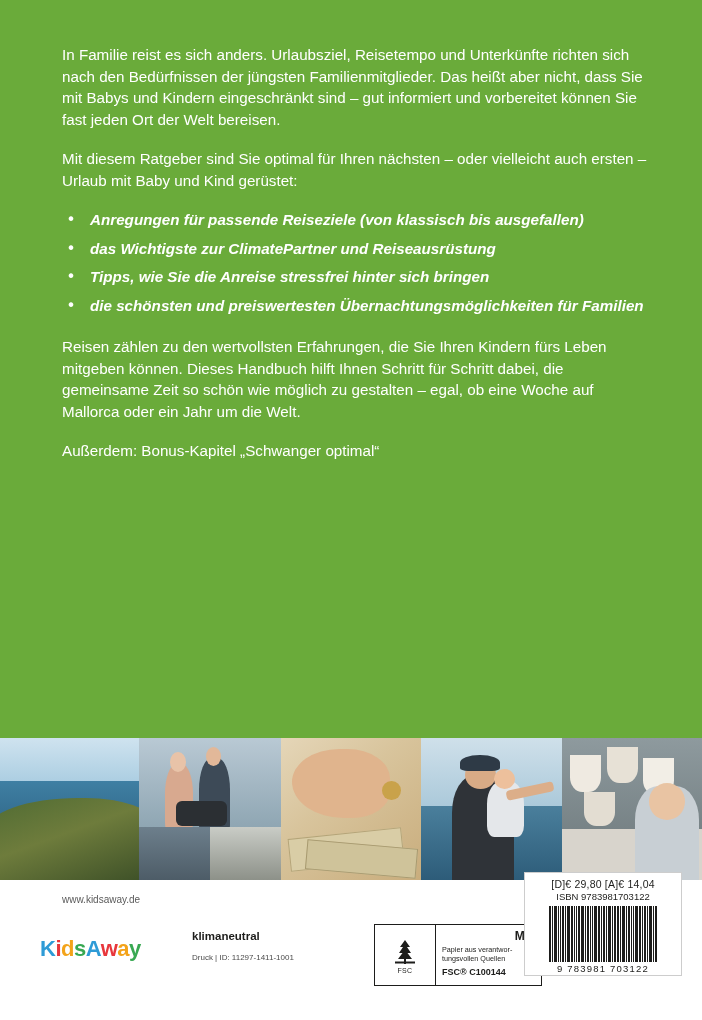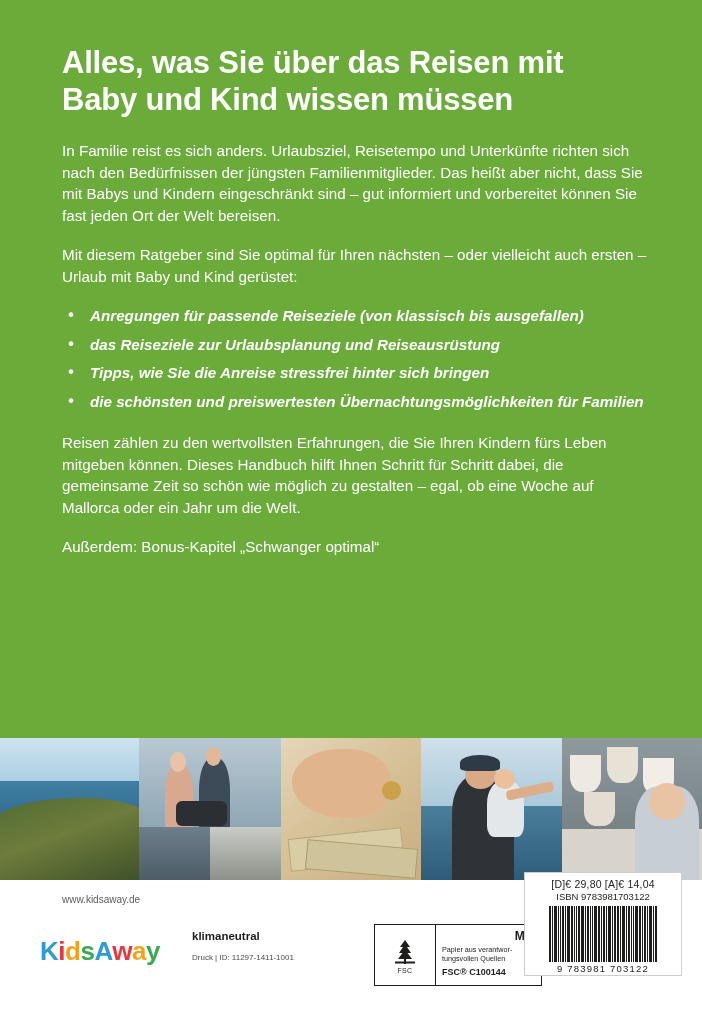--- a/index.html
+++ b/index.html
@@ -181,21 +181,21 @@
     left: 62px;
     top: 14px;
     font-size: 10px;
     color: #5a5a5a;
   }
   
   .kidsaway {
     position: absolute;
     left: 40px;
     top: 56px;
-    font-size: 26px;
+    font-size: 22px;
     font-weight: bold;
     letter-spacing: -0.5px;
     white-space: nowrap;
   }
   .kidsaway span:nth-child(1){ color:#2e9bd6; }
   .kidsaway span:nth-child(2){ color:#e8373c; }
   .kidsaway span:nth-child(3){ color:#f3a31a; }
   .kidsaway span:nth-child(4){ color:#38a852; }
   .kidsaway span:nth-child(5){ color:#2e9bd6; }
   .kidsaway span:nth-child(6){ color:#e8373c; }
@@ -311,31 +311,27 @@
     margin-top: 1px;
     color: #1d1d1b;
   }
 </style>
 </head>
 <body>
 
 <div class="page">
 
   <div class="content">
-    <h1 class="headline">
-      <span>Alles, was Sie über das Reisen mit</span>
-      <span class="l2">Baby und Kind wissen müssen</span>
-    </h1>
 
     <p class="para">In Familie reist es sich anders. Urlaubsziel, Reisetempo und Unterkünfte richten sich nach den Bedürfnissen der jüngsten Familienmitglieder. Das heißt aber nicht, dass Sie mit Babys und Kindern eingeschränkt sind – gut informiert und vorbereitet können Sie fast jeden Ort der Welt bereisen.</p>
     <p class="para">Mit diesem Ratgeber sind Sie optimal für Ihren nächsten – oder vielleicht auch ersten – Urlaub mit Baby und Kind gerüstet:</p>
 
     <ul class="bullets">
       <li>Anregungen für passende Reiseziele (von klassisch bis ausgefallen)</li>
-      <li>das Reiseziele zur Urlaubsplanung und Reiseausrüstung</li>
+      <li>das Wichtigste zur ClimatePartner und Reiseausrüstung</li>
       <li>Tipps, wie Sie die Anreise stressfrei hinter sich bringen</li>
       <li>die schönsten und preiswertesten Übernachtungsmöglichkeiten für Familien</li>
     </ul>
 
     <p class="para">Reisen zählen zu den wertvollsten Erfahrungen, die Sie Ihren Kindern fürs Leben mitgeben können. Dieses Handbuch hilft Ihnen Schritt für Schritt dabei, die gemeinsame Zeit so schön wie möglich zu gestalten – egal, ob eine Woche auf Mallorca oder ein Jahr um die Welt.</p>
     <p class="para">Außerdem: Bonus-Kapitel „Schwanger optimal“</p>
   </div>
 
   <div class="photostrip">
     <div class="photo p1">

